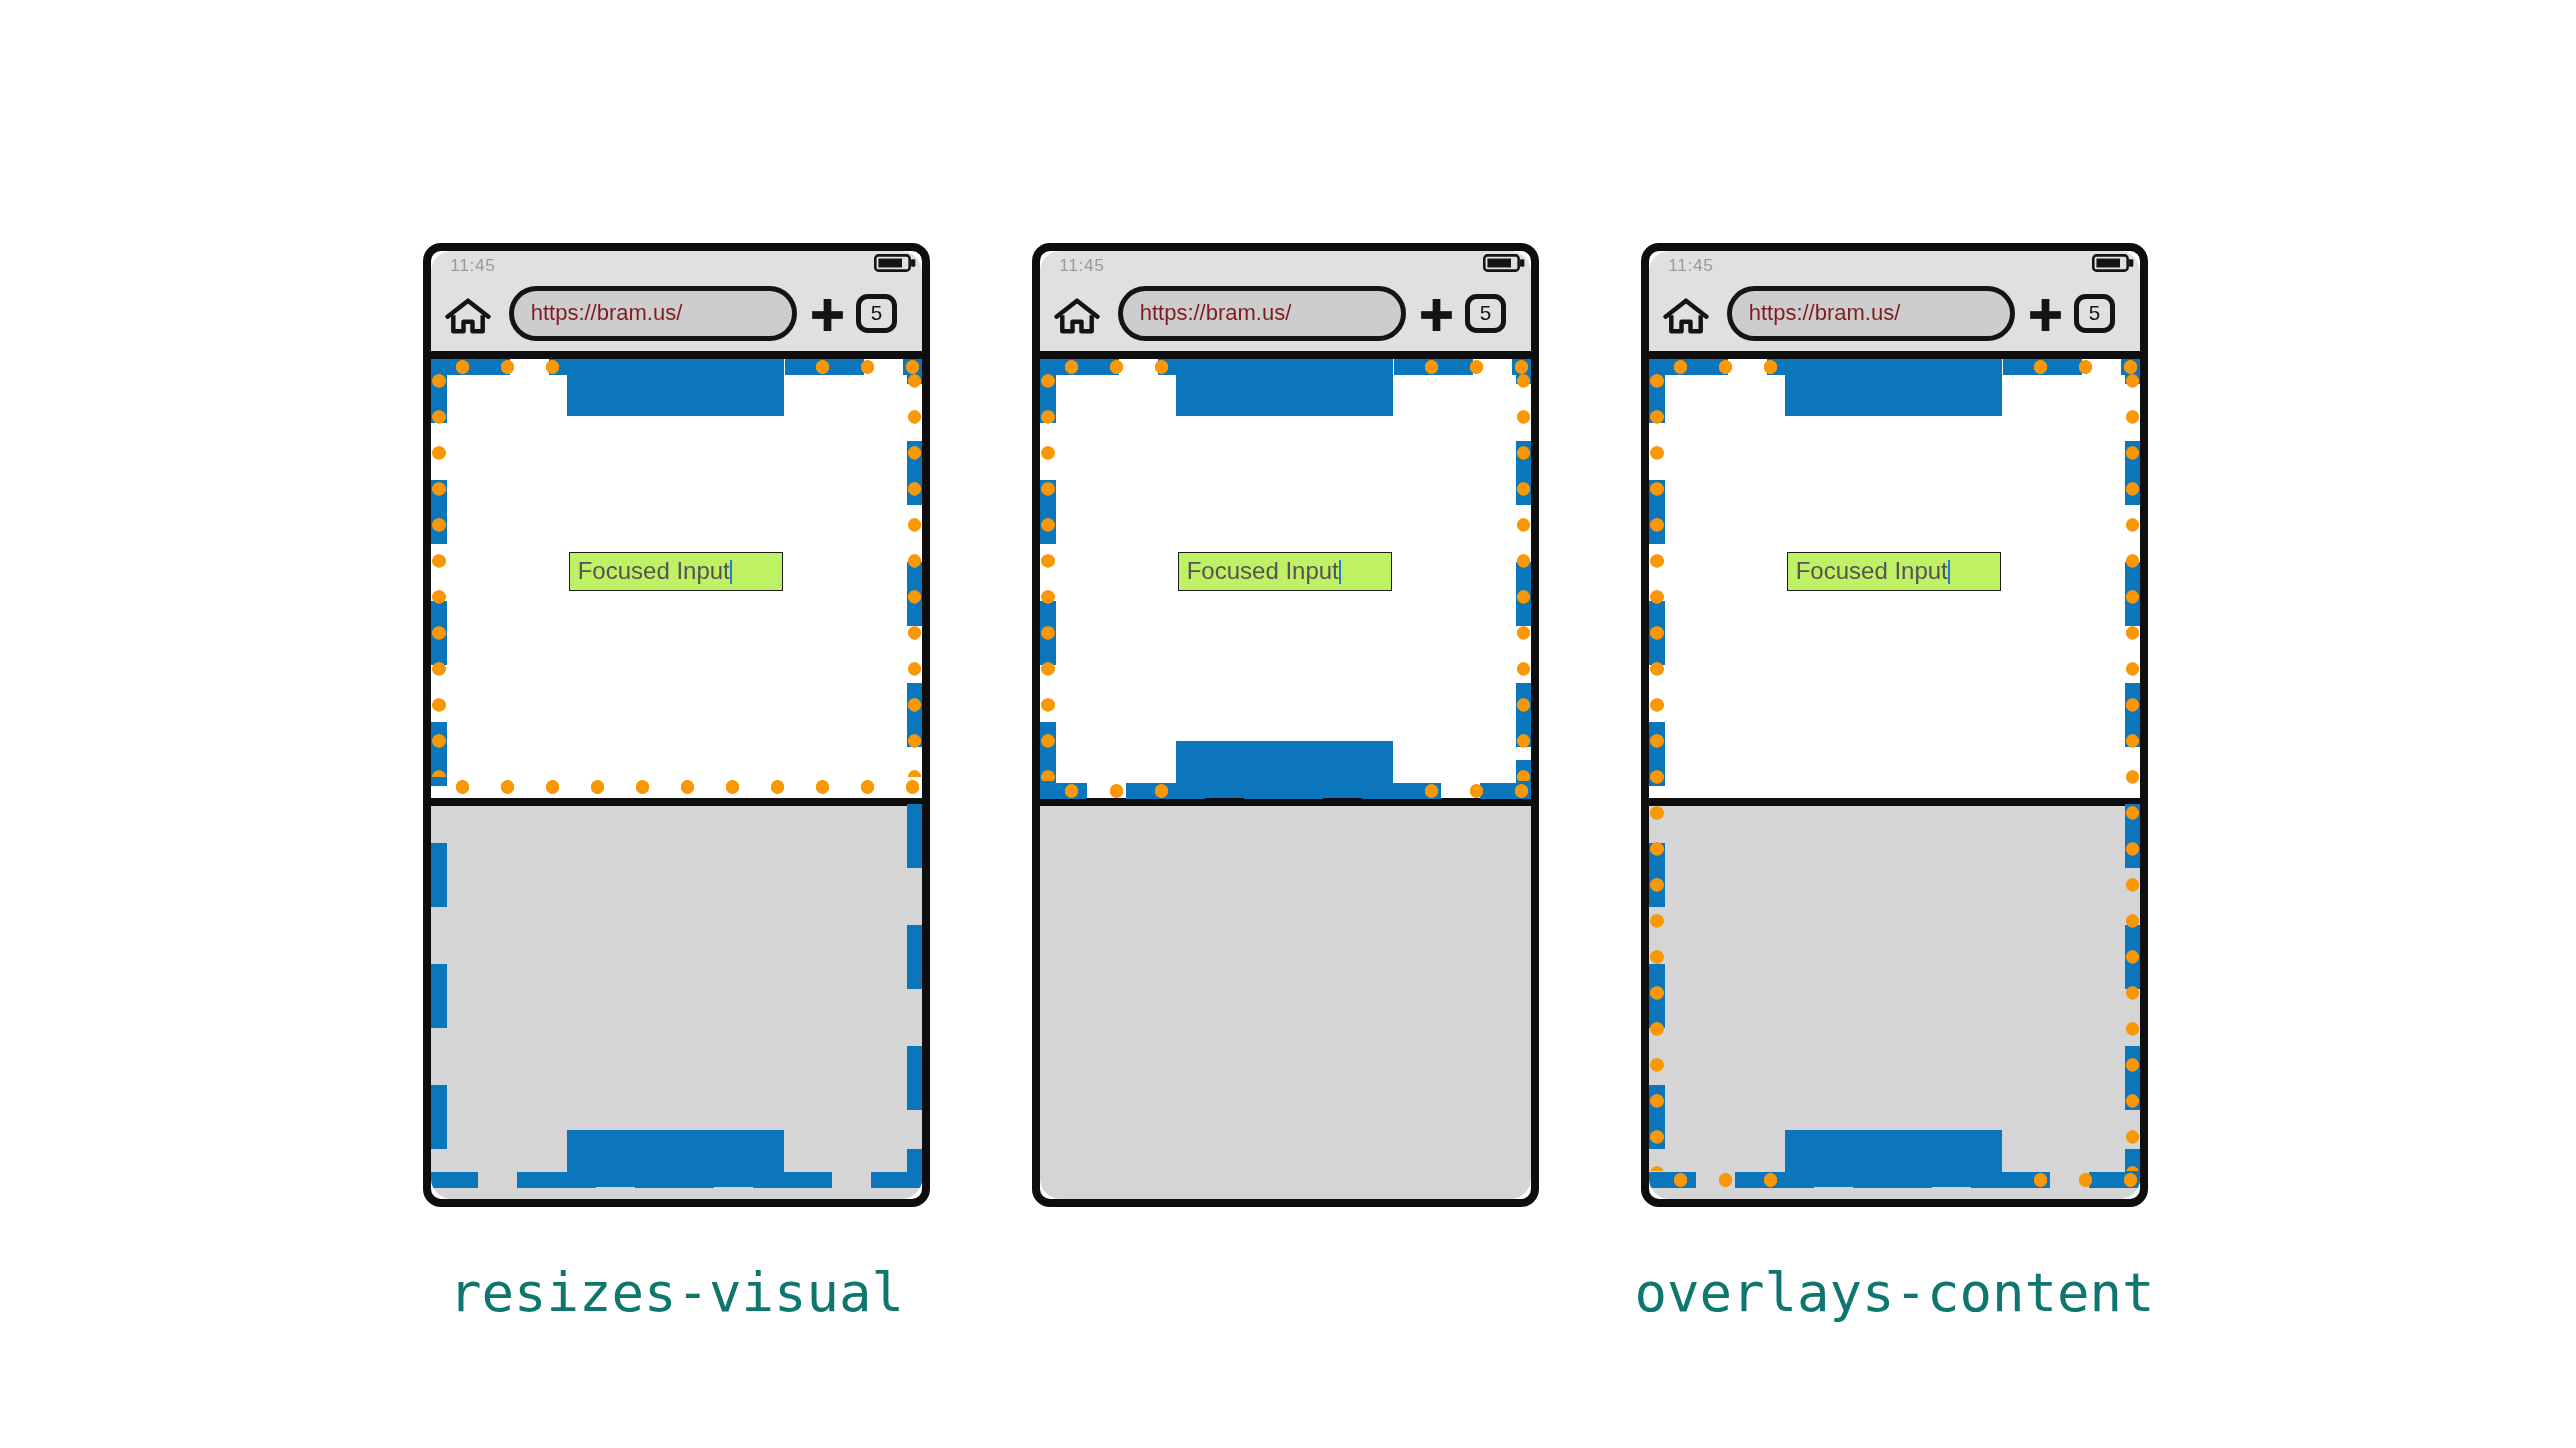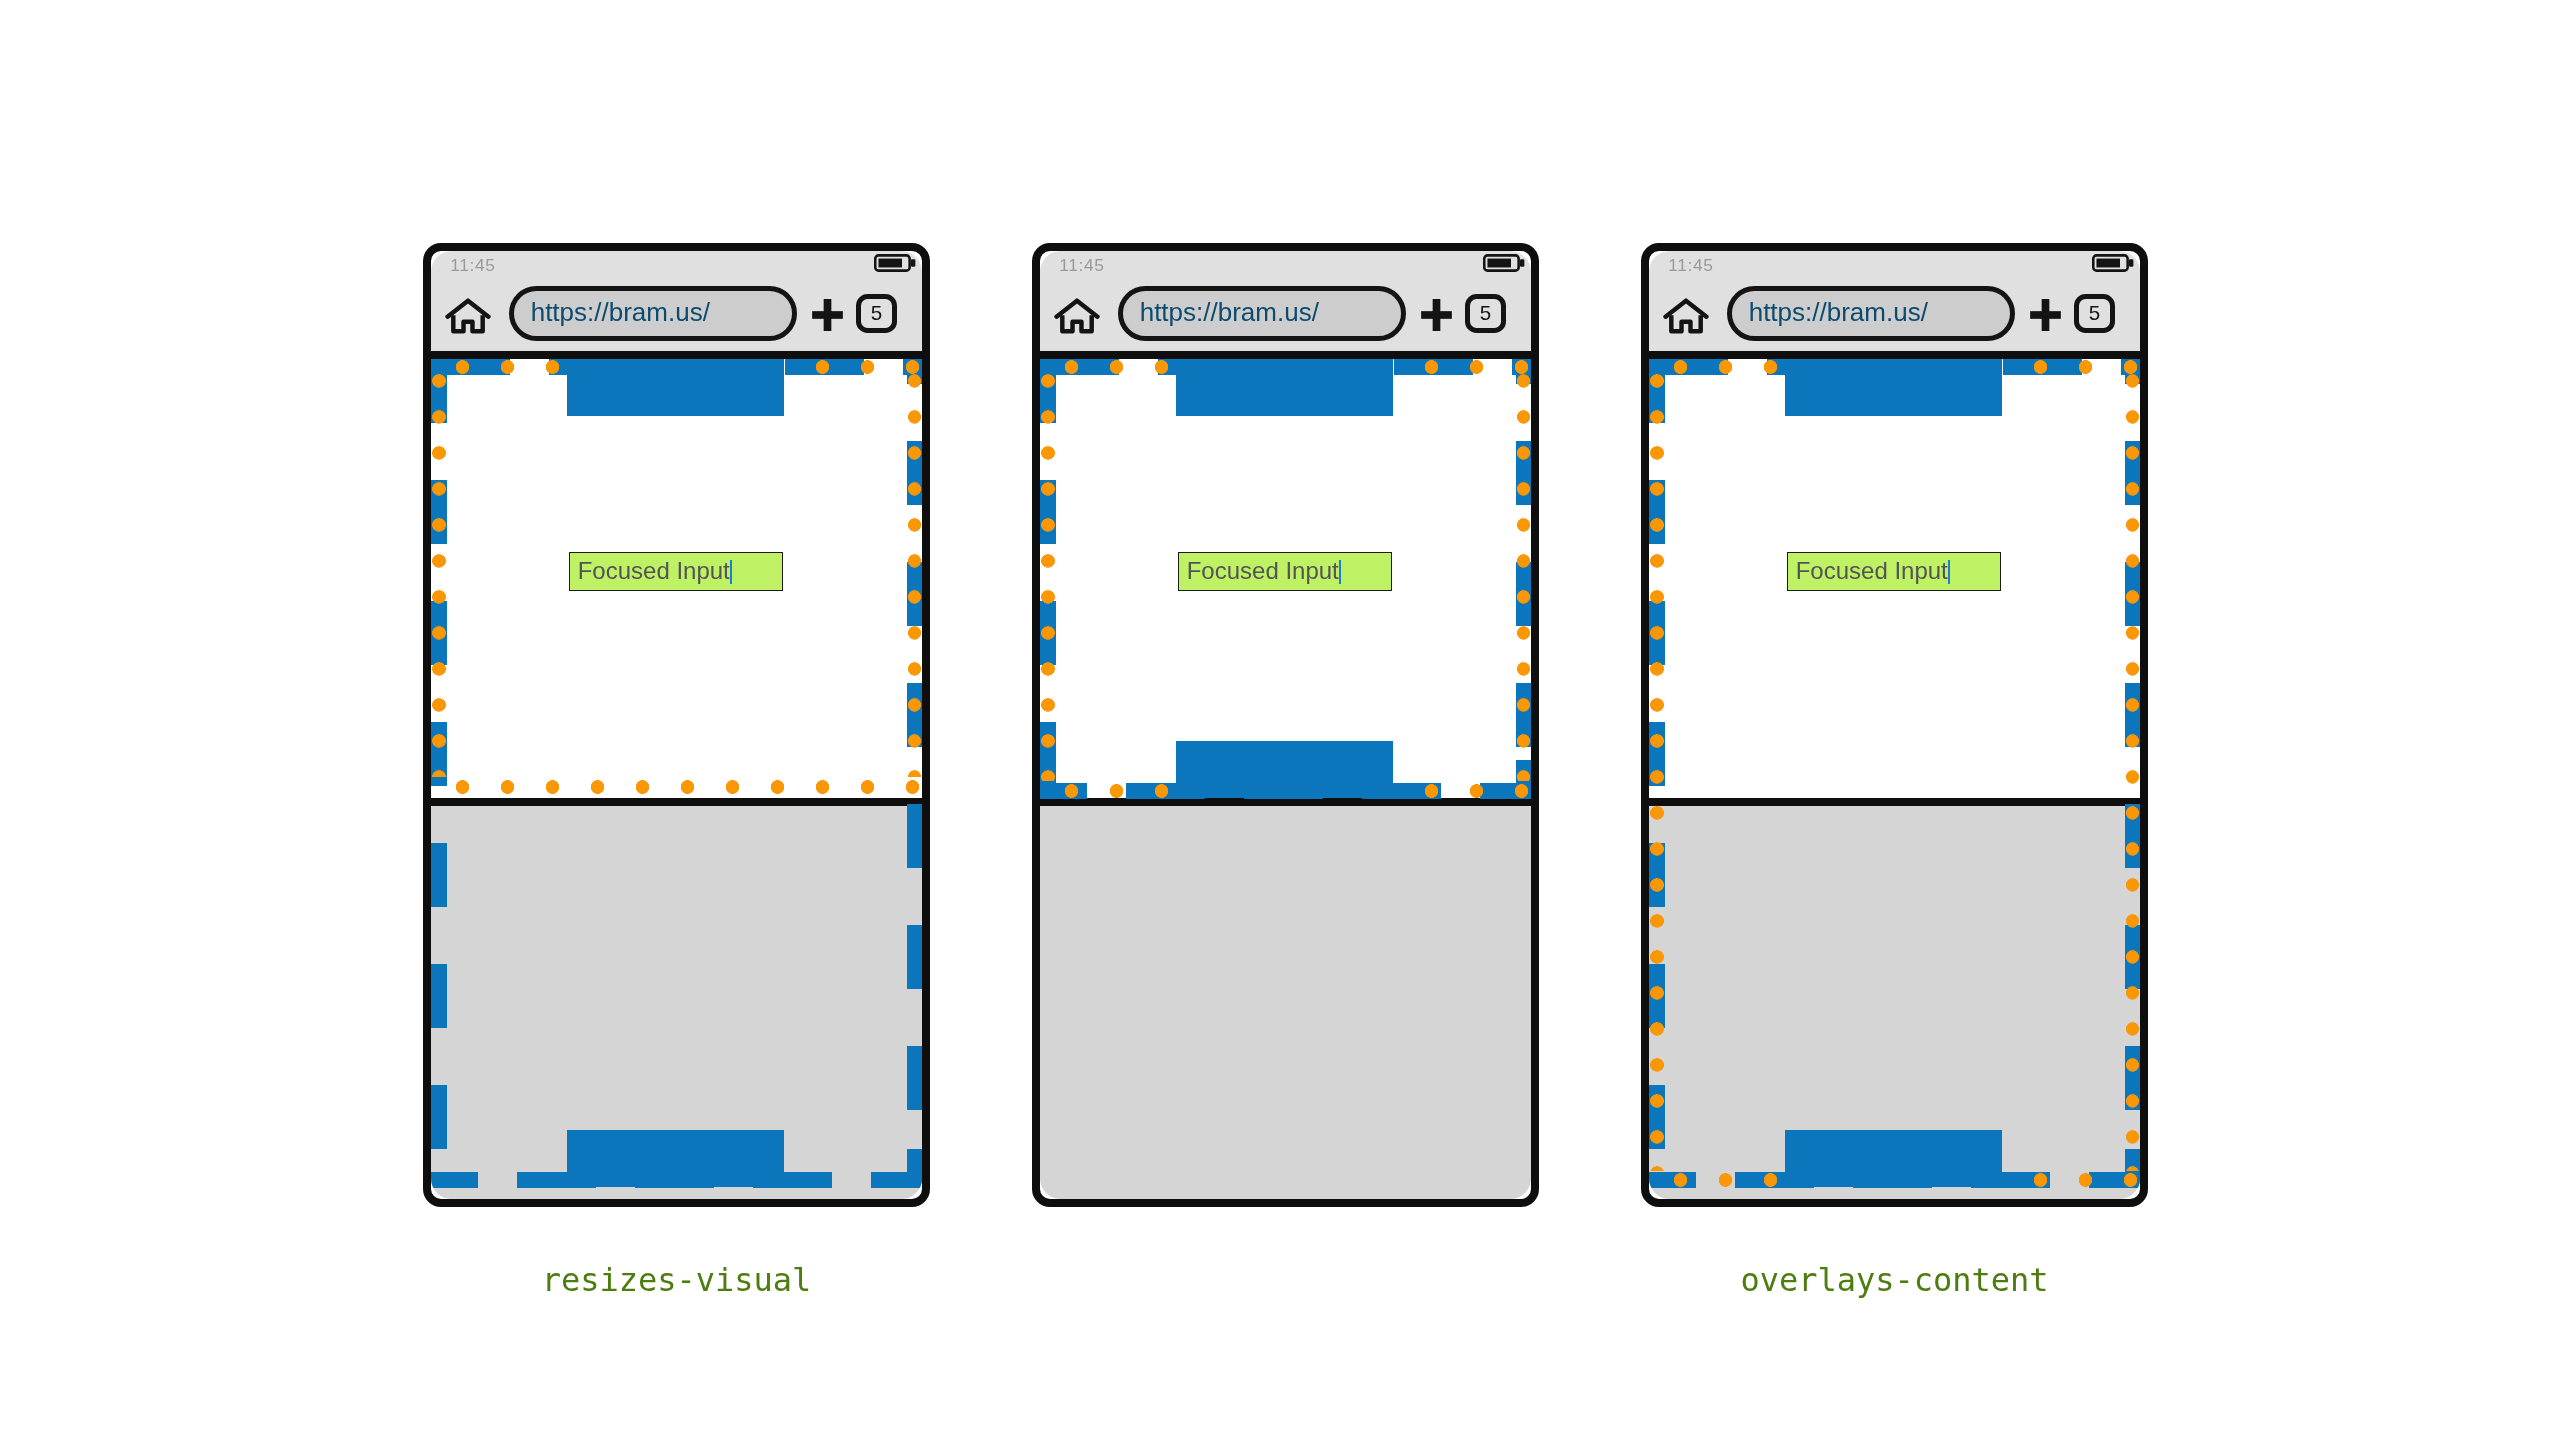--- a/index.html
+++ b/index.html
@@ -21,21 +21,21 @@
   .screen{position:relative;width:491px;height:948px;overflow:hidden;border-radius:20.6px;}
 
   
   .chrome{position:absolute;left:0;top:0;width:491px;height:100px;background:var(--chrome);
     border-radius:19.3px 19.3px 0 0;z-index:8;}
   .clock{position:absolute;left:19.3px;top:3.9px;font-size:17.4px;color:#9a9a9a;letter-spacing:0.6px;}
   .battery{position:absolute;right:5.8px;top:3.2px;}
   .home{position:absolute;left:14px;top:47px;}
   .urlbar{position:absolute;left:78px;top:35px;width:288px;height:55px;background:var(--pill);
     border:5.2px solid #141414;border-radius:28px;}
-  .urlbar span{display:block;padding-left:16.7px;line-height:43px;font-size:26px;color:#0c4a6e;}
+  .urlbar span{display:block;padding-left:16.7px;line-height:43px;font-size:22px;color:#7f1d1d;}
   .plus{position:absolute;left:381px;top:48px;}
   .tabbox{position:absolute;left:425px;top:43px;width:41px;height:39px;border:5.2px solid #141414;
     border-radius:11.6px;text-align:center;}
   .tabbox span{display:block;line-height:28px;font-size:20.6px;color:#141414;}
   .chrome-line{position:absolute;left:0;top:100px;width:491px;height:7.7px;background:#0e0e0e;z-index:8;}
 
   
   .viewport{position:absolute;left:0;top:108px;width:491px;height:447px;background:#ffffff;z-index:1;}
   .keyboard{position:absolute;left:0;top:555px;width:491px;height:393px;background:var(--kbd);
     border-radius:0 0 18px 18px;z-index:2;}
@@ -84,21 +84,21 @@
 
   .mode-visual .orange.left,.mode-visual .orange.right{height:418px;}
   .mode-visual .orange.bottom{top:528px;}
   .mode-content .orange.left,.mode-content .orange.right{height:422px;}
   .mode-content .orange.bottom{top:532px;}
   .mode-overlay .orange.left,.mode-overlay .orange.right{height:812px;}
   .mode-overlay .orange.bottom{top:921px;}
 
   
   .caption{position:absolute;top:1261px;width:579px;text-align:center;
-    font-family:"DejaVu Sans Mono", monospace;font-size:32px;color:#4d7c0f;}
+    font-family:"DejaVu Sans Mono", monospace;font-size:54px;color:#0f766e;}
 
   svg{display:block;}
 </style>
 </head>
 <body>
 
 <div class="stage">
 
   <div class="phone mode-visual" style="left:423px">
     <div class="screen">

